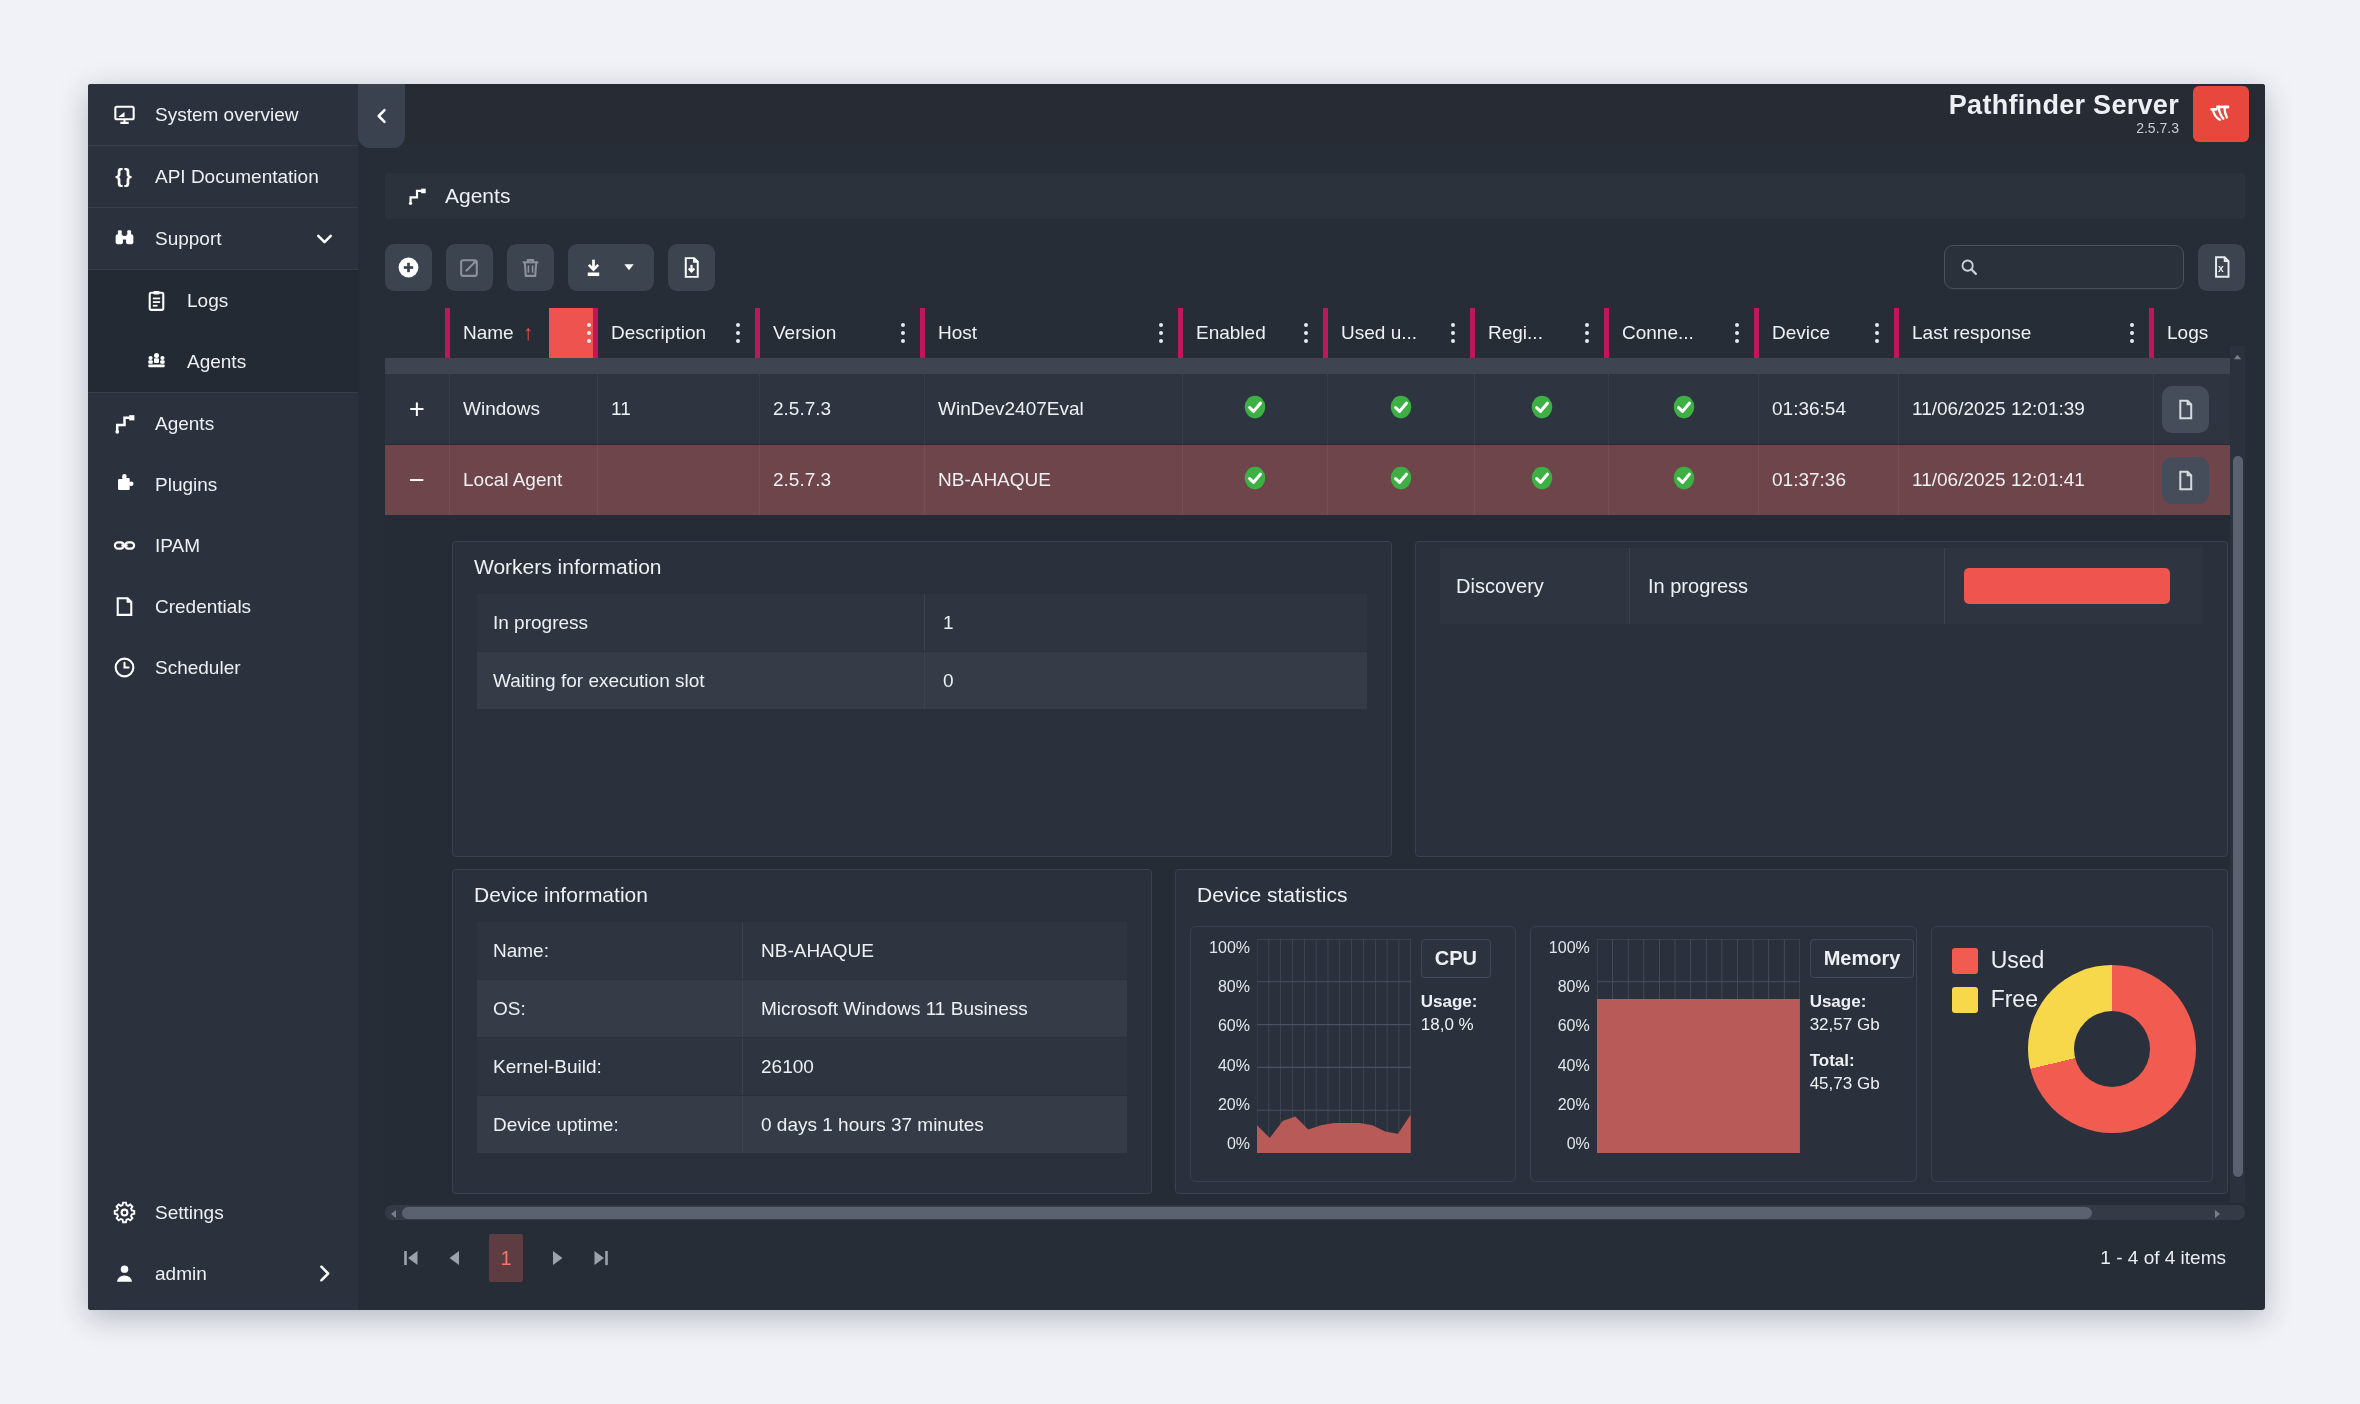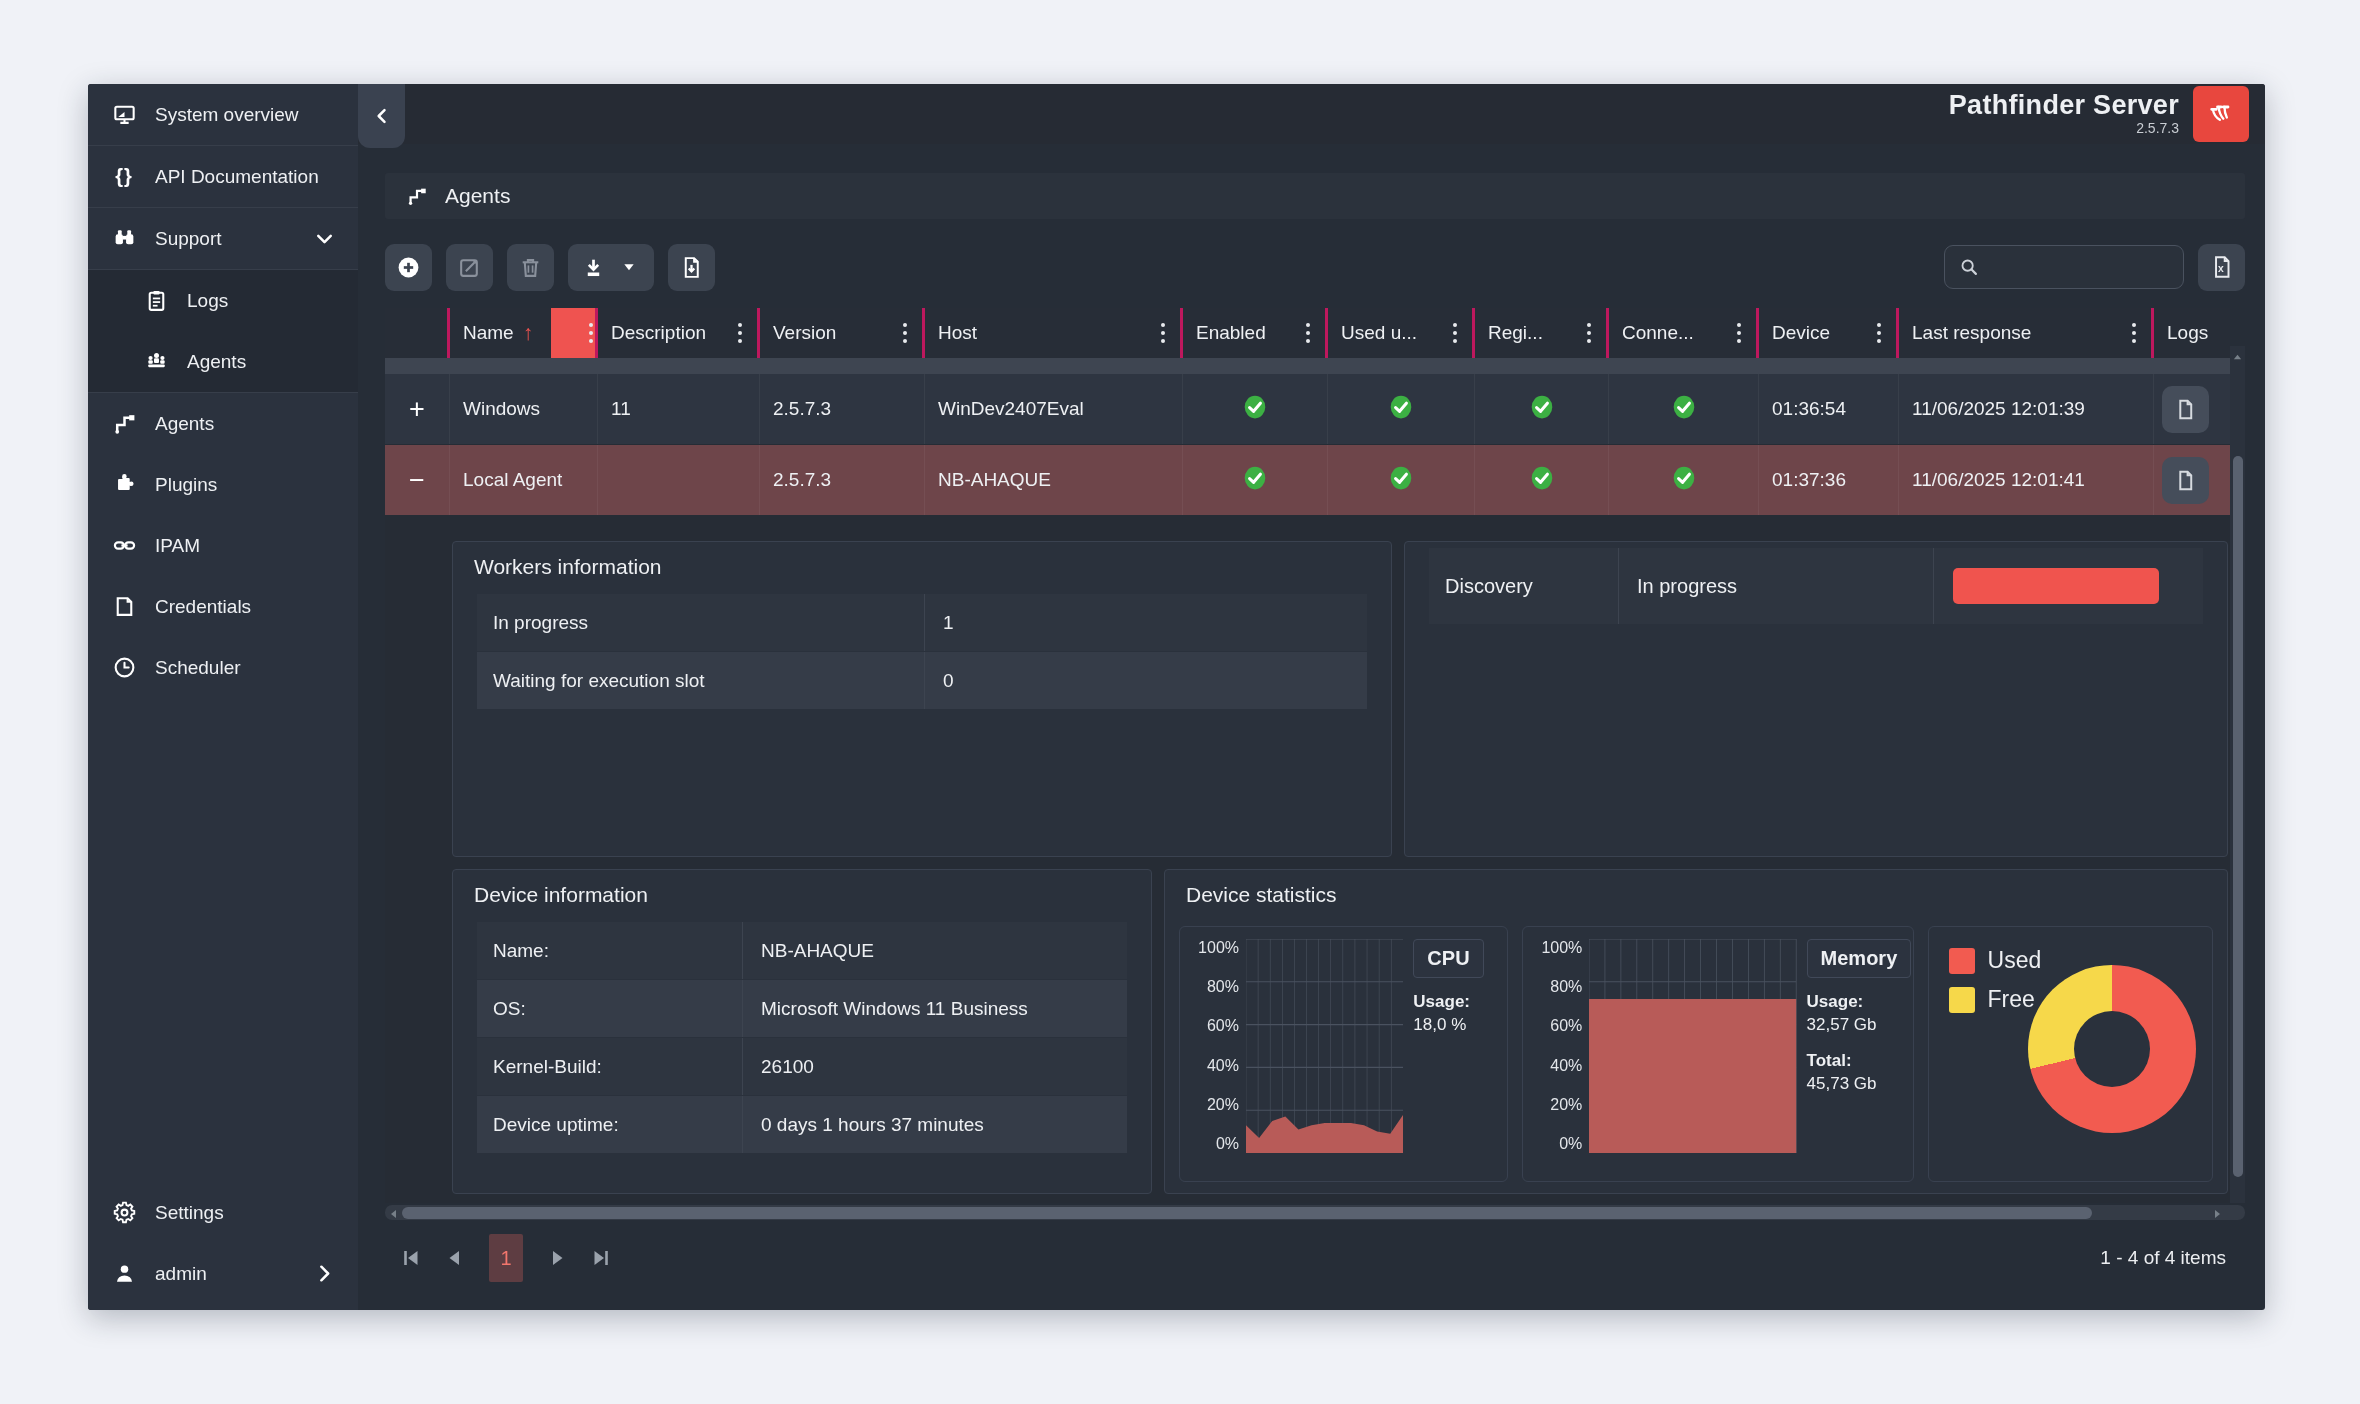--- a/index.html
+++ b/index.html
@@ -33,37 +33,37 @@
   
   .gtoolbar{height:62px;display:flex;align-items:center;gap:14px;padding:2px 0 10px;flex-shrink:0}
   .tbtn{width:47px;height:47px;background:#3c4450;border-radius:9px;display:flex;align-items:center;justify-content:center;cursor:pointer;flex-shrink:0}
   .tbtn.split{width:86px;gap:7px}
   .tspacer{flex:1}
   .search{width:218px;height:42px;border:1px solid #4a525f;border-radius:9px;background:#2a313b;display:flex;align-items:center;padding:0 10px;gap:7px}
   .search input{background:transparent;border:none;outline:none;color:#eef0f3;font-size:18px;width:100%;font-family:inherit}
 
   
   .thead{height:50px;display:flex;background:#272d37;margin-right:15px;flex-shrink:0}
-  .hcell{display:flex;align-items:center;gap:9px;padding:0 13px;font-size:19px;border-right:3px solid #be185d;box-sizing:border-box;overflow:hidden;white-space:nowrap}
+  .hcell{display:flex;align-items:center;gap:9px;padding:0 13px;font-size:19px;border-right:5px solid #be185d;box-sizing:border-box;overflow:hidden;white-space:nowrap}
   .hcell .kebab{margin-left:auto}
   .sort{color:#ef5350;font-weight:700;font-size:21px}
   .kebab{display:flex;flex-direction:column;align-items:center;cursor:pointer;padding:2px}
   .kebab i{width:4px;height:4px;border-radius:50%;background:#e8eaee;margin:2px 0;display:block}
   .red-kebab{width:44px;height:50px;background:#ef5350;display:flex;align-items:center;justify-content:center;margin-left:auto;cursor:pointer}
   .strip{height:16px;background:#3e4551;margin-right:15px;flex-shrink:0}
   .trow{height:70px;display:flex;background:#2e3541;border-bottom:1px solid #262c35;margin-right:15px;flex-shrink:0}
   .trow.selected{background:#6e454a}
   .tcell{display:flex;align-items:center;padding:0 13px;font-size:19px;border-right:1px solid rgba(255,255,255,.05);box-sizing:border-box;overflow:hidden;white-space:nowrap}
   .tcell.center{justify-content:center}
   .expander{justify-content:center;font-size:27px;color:#fff;cursor:pointer;padding:0}
   .logsbtn{width:47px;height:47px;background:#454d5a;border-radius:10px;display:flex;align-items:center;justify-content:center;cursor:pointer}
 
   
   .detail{flex:1;background:#262c35;padding:25px 2px 10px 67px;display:flex;flex-direction:column;gap:12px;margin-right:15px;min-height:0;overflow:hidden}
-  .drow{display:flex;gap:12px}
+  .drow{display:flex;gap:23px}
   .panel{background:#2a313c;border:1px solid #3a4250;border-radius:4px;overflow:hidden;box-sizing:border-box}
   .panel-title{font-size:21px;padding:13px 21px 9px}
   .panel-body{padding:6px 24px 0}
   .p-wi{width:940px;height:316px}
   .p-ws{flex:1;height:316px}
   .p-di{width:700px;height:325px}
   .p-ds{flex:1;height:325px}
   .kvrow{display:flex;height:57px;margin-bottom:1px;font-size:19px}
   .kvrow.odd{background:#2e3540}
   .kvrow.even{background:#353c48}

